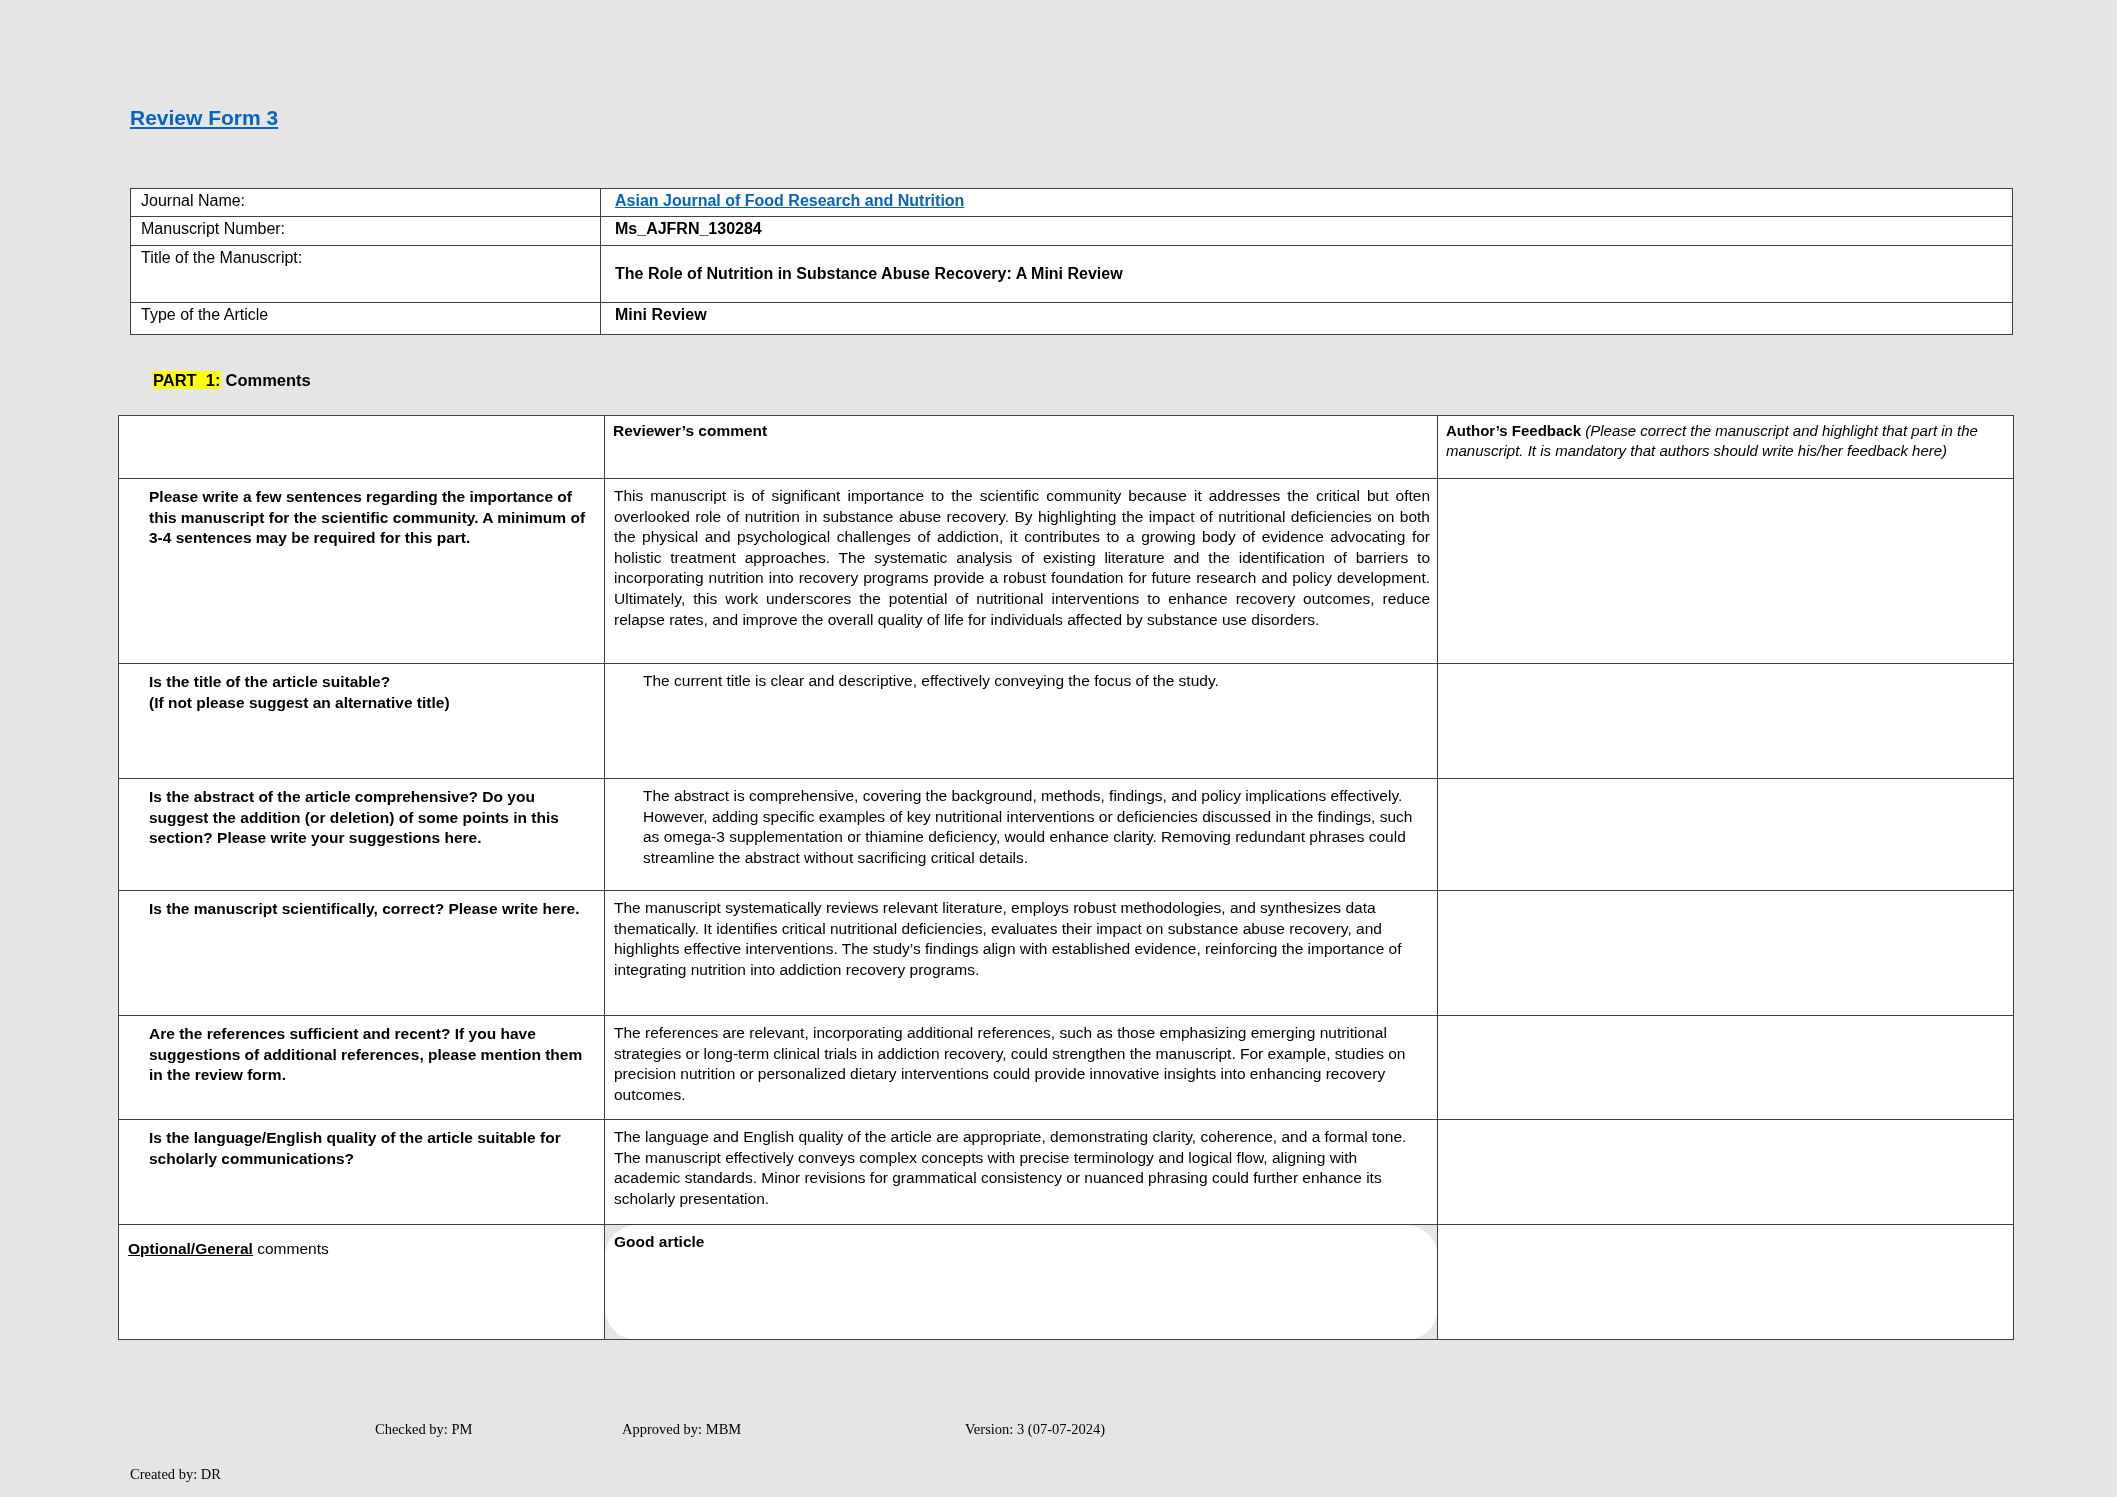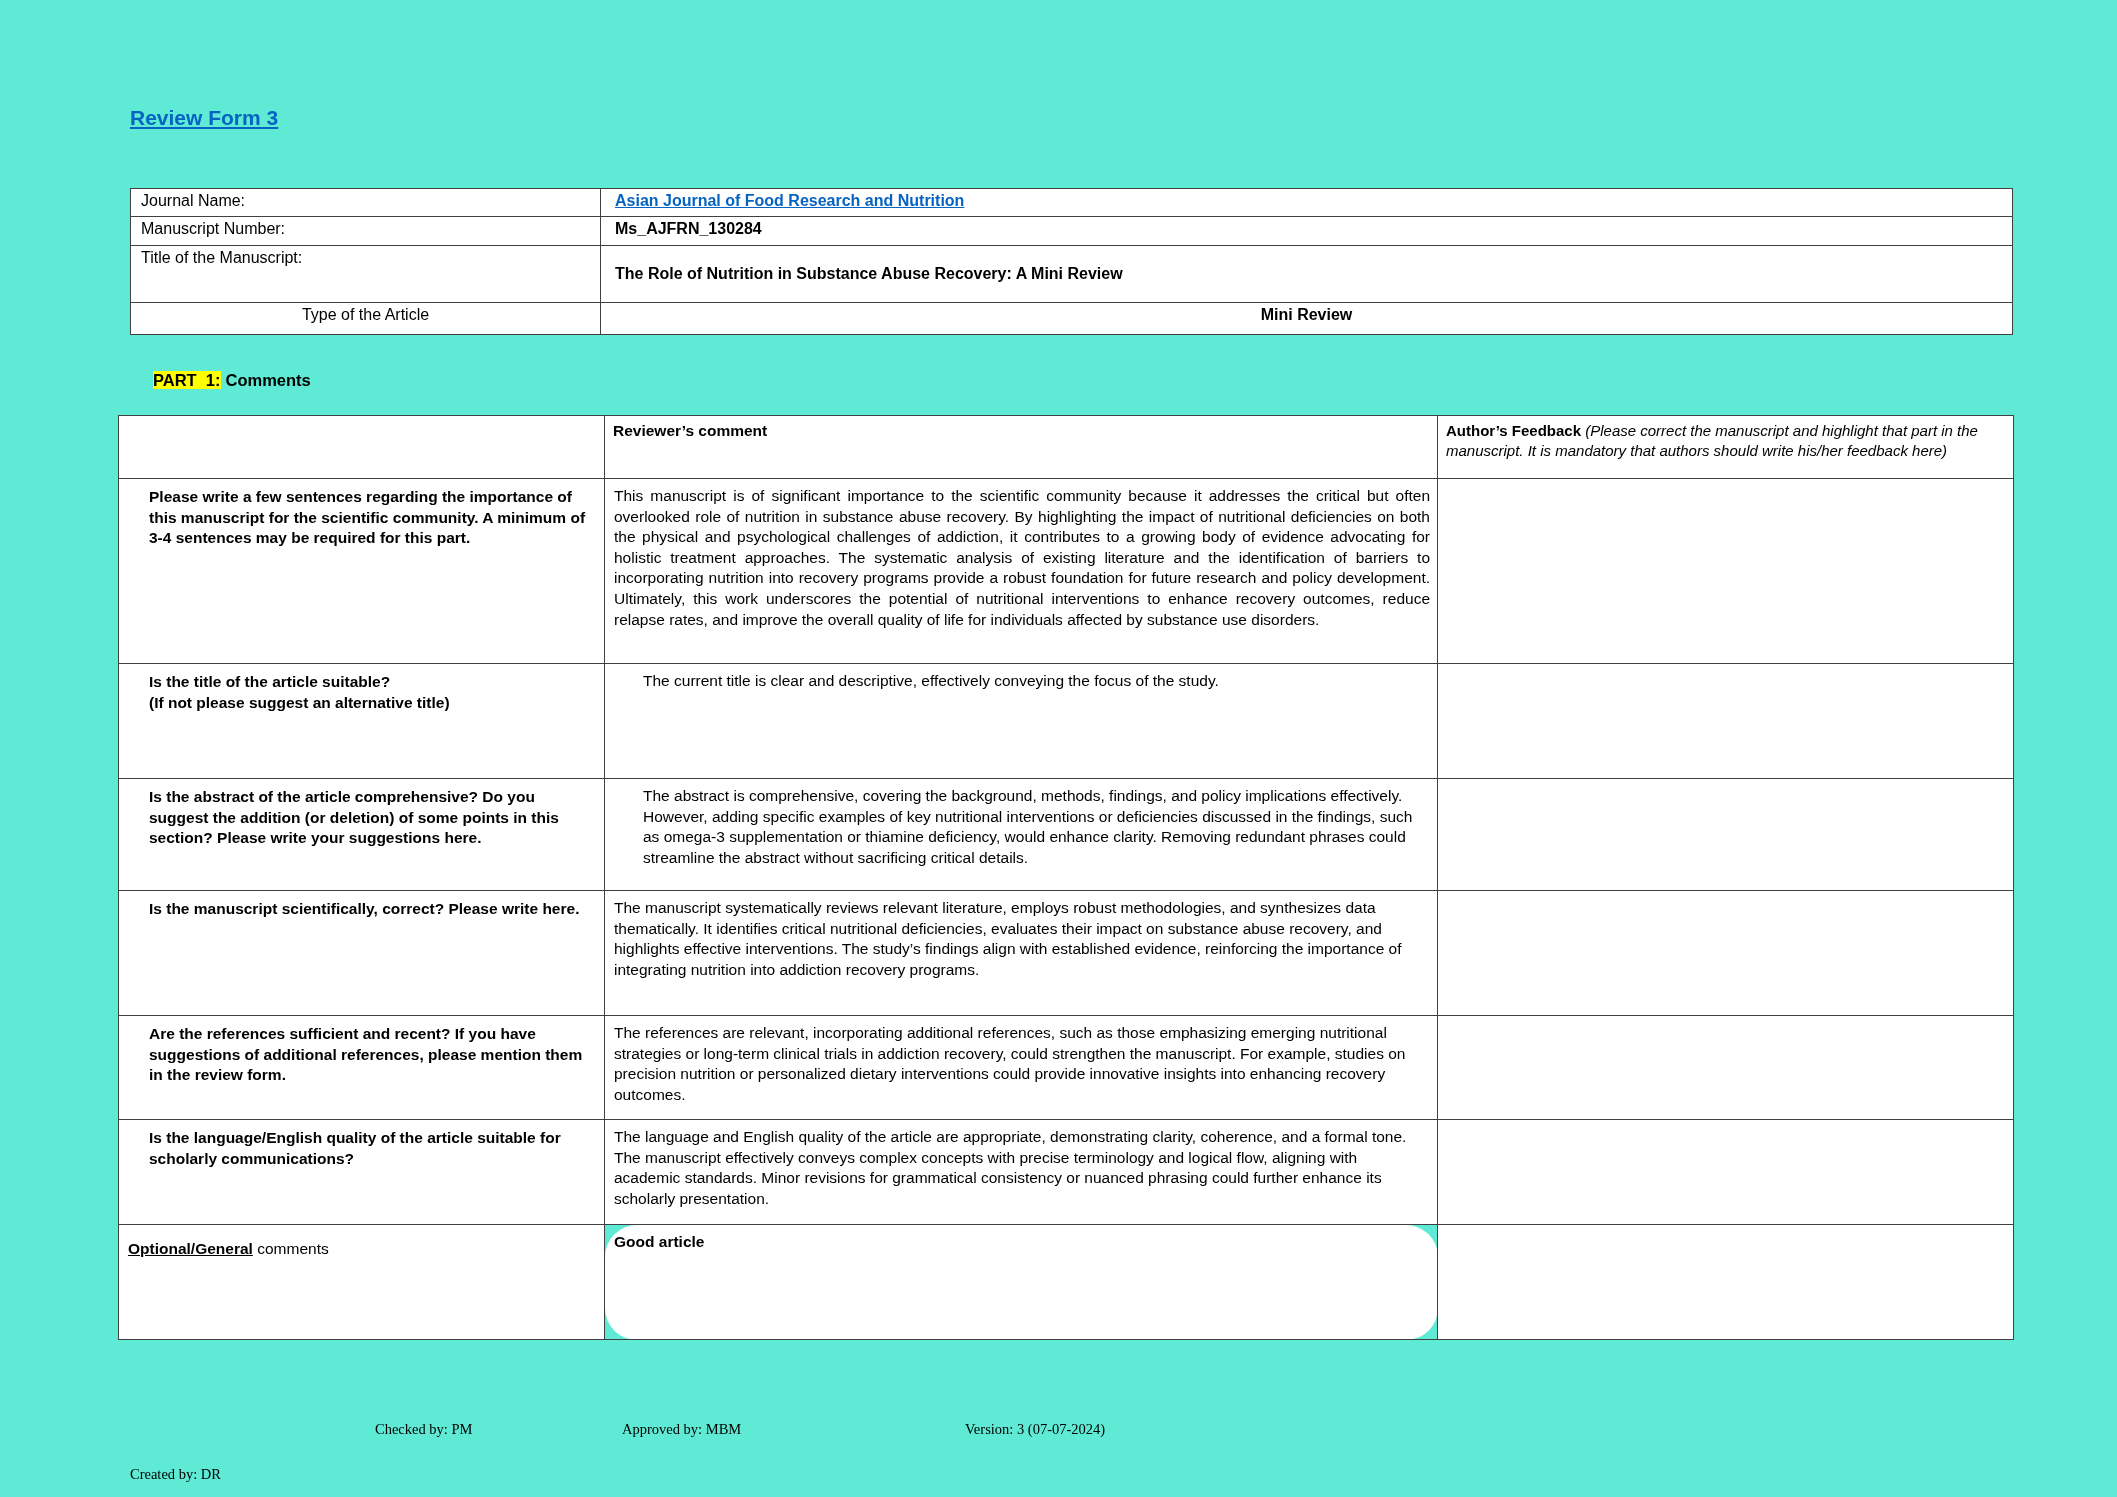--- a/index.html
+++ b/index.html
@@ -1,35 +1,35 @@
 <!DOCTYPE html>
 <html><head>
 <meta charset="utf-8">
 <style>
   * { margin:0; padding:0; box-sizing:border-box; }
   html,body { background:#ffffff; }
   body { font-family:"Liberation Sans", sans-serif; color:#000; }
-  .page { position:relative; width:2117px; height:1497px; background:#5eead4; overflow:hidden; }
+  .page { position:relative; width:2117px; height:1497px; background:#e5e5e5; overflow:hidden; }
 
   .doc-title {
     position:absolute; left:130px; top:106px;
     font-size:21px; font-weight:bold; color:#0563C1; text-decoration:underline;
   }
 
   table { border-collapse:collapse; table-layout:fixed; }
   td { border:1px solid #404040; vertical-align:top; background:#fff; }
 
   
   .t1 { position:absolute; left:130px; top:188px; width:1883px; font-size:16px; }
   .t1 .lbl { width:470px; padding:3px 10px; font-weight:normal; }
   .t1 .val { padding:3px 14px; font-weight:bold; }
   .t1 tr.ra { height:28px; }
   .t1 tr.rb { height:29px; }
   .t1 tr.rc { height:57px; }
-  .t1 tr.rd { height:32px;text-align:center; }
+  .t1 tr.rd { height:32px; }
   .t1 .vmid { vertical-align:middle; }
   .link { color:#0563C1; font-weight:bold; text-decoration:underline; cursor:pointer; }
 
   
   .part-heading { position:absolute; left:130px; top:371px; font-size:16.5px; font-weight:bold;padding-left:23px; }
   .hl { background:#FFFF00; white-space:pre; }
   .part-label { margin-left:5px; }
 
   
   .t2 { position:absolute; left:118px; top:415px; width:1895px; font-size:15.5px; line-height:1.33; }

